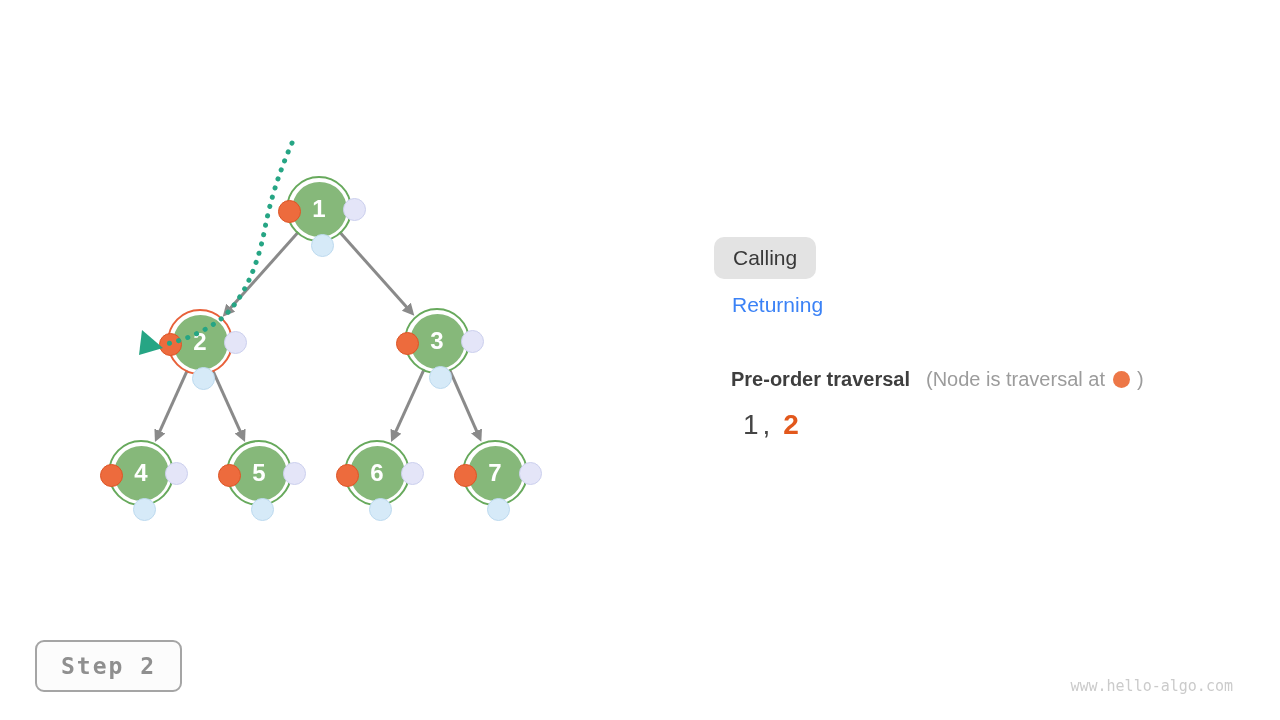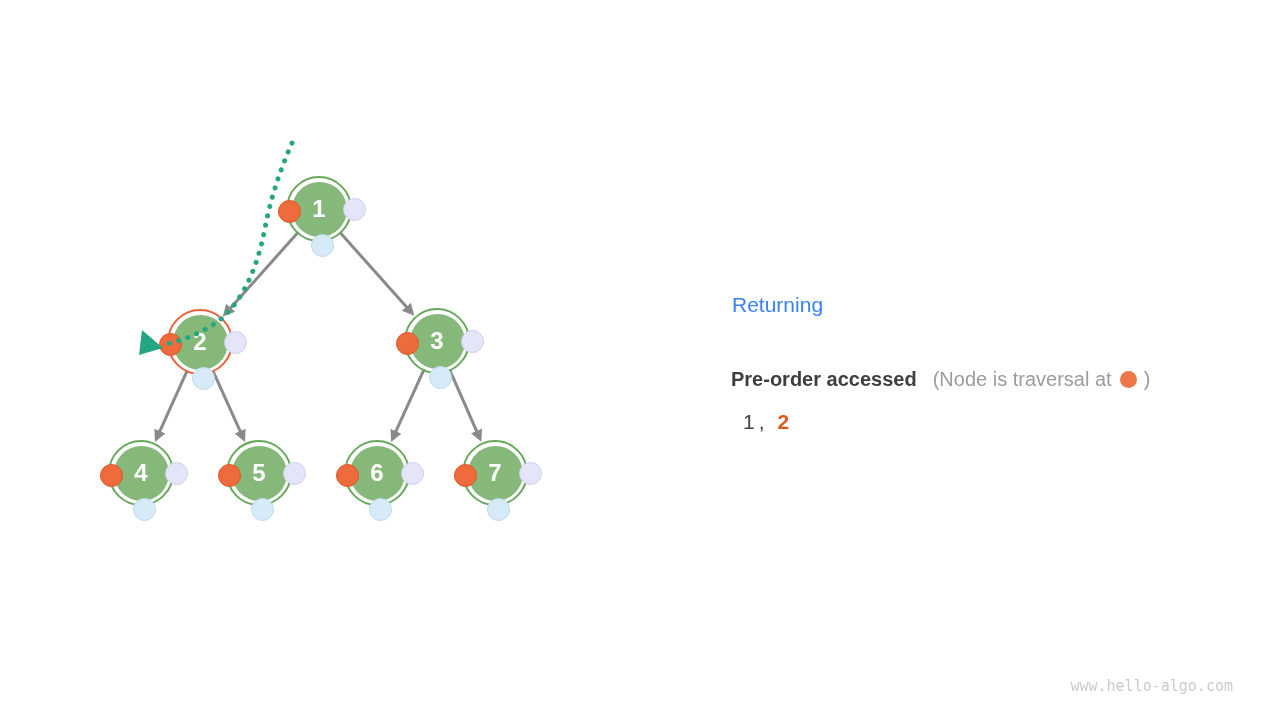--- a/index.html
+++ b/index.html
@@ -51,21 +51,21 @@
     font-size: 20px; line-height: 24px; white-space: nowrap;
   }
   .trav-title { font-weight: bold; color: #3e3e3e; margin-right: 16px; }
   .trav-note { color: #9c9c9c; }
   .accessed-dot {
     display: inline-block; width: 17px; height: 17px; border-radius: 50%;
     margin: 0 7px 0 8px; vertical-align: -2px;
   }
   #sequence {
     position: absolute; left: 743px; top: 411px;
-    font-size: 21px; color: #454545; line-height: 1;
+    font-size: 28px; color: #454545; line-height: 1;
   }
   #sequence .sep { margin: 0 13px 0 4px; }
   #sequence .hl { font-weight: bold; }
   
   .step-box {
     position: absolute; left: 35px; top: 640px; width: 147px; height: 52px;
     border: 2px solid #a5a5a5; border-radius: 9px; background: #fcfcfc;
     display: flex; align-items: center; justify-content: center;
     box-sizing: border-box;
   }
@@ -156,23 +156,27 @@
           <div class="sat" style="left: 54.5px; top: 19.5px; background: rgb(228, 229, 248); border: 1px solid rgb(204, 208, 238);"></div>
           <div class="sat" style="left: 22.5px; top: 55.5px; background: rgb(214, 234, 248); border: 1px solid rgb(189, 218, 239);"></div>
         </div>
       </div>
     <svg id="pointer-svg" viewBox="0 0 660 620">
         <path d="M 292 143 Q 273 186 265 228 Q 253 291 221 319 Q 196 338 162 345" fill="none" stroke="#26a584" stroke-width="5" stroke-linecap="round" stroke-dasharray="0.1 9.5"></path>
         <polygon points="142,330 139,355 163,348" fill="#26a584"></polygon>
       </svg>
   </div>
 
+  <div class="badge">Calling</div>
   <div class="returning">Returning</div>
 
   <div class="trav-line">
-    <span class="trav-title">Pre-order accessed</span><span class="trav-note">(Node is traversal at</span><span class="accessed-dot" style="background: rgb(237, 119, 71);"></span><span class="trav-note">)</span>
+    <span class="trav-title">Pre-order traversal</span><span class="trav-note">(Node is traversal at</span><span class="accessed-dot" style="background: rgb(237, 119, 71);"></span><span class="trav-note">)</span>
   </div>
 
   <div id="sequence"><span>1</span><span class="sep">,</span><span class="hl" style="color: rgb(226, 88, 28);">2</span></div>
 
+  <div class="step-box">
+    <span>Step 2</span>
+  </div>
 
   <div class="watermark">www.hello-algo.com</div>
 </div>
 
 </body></html>

